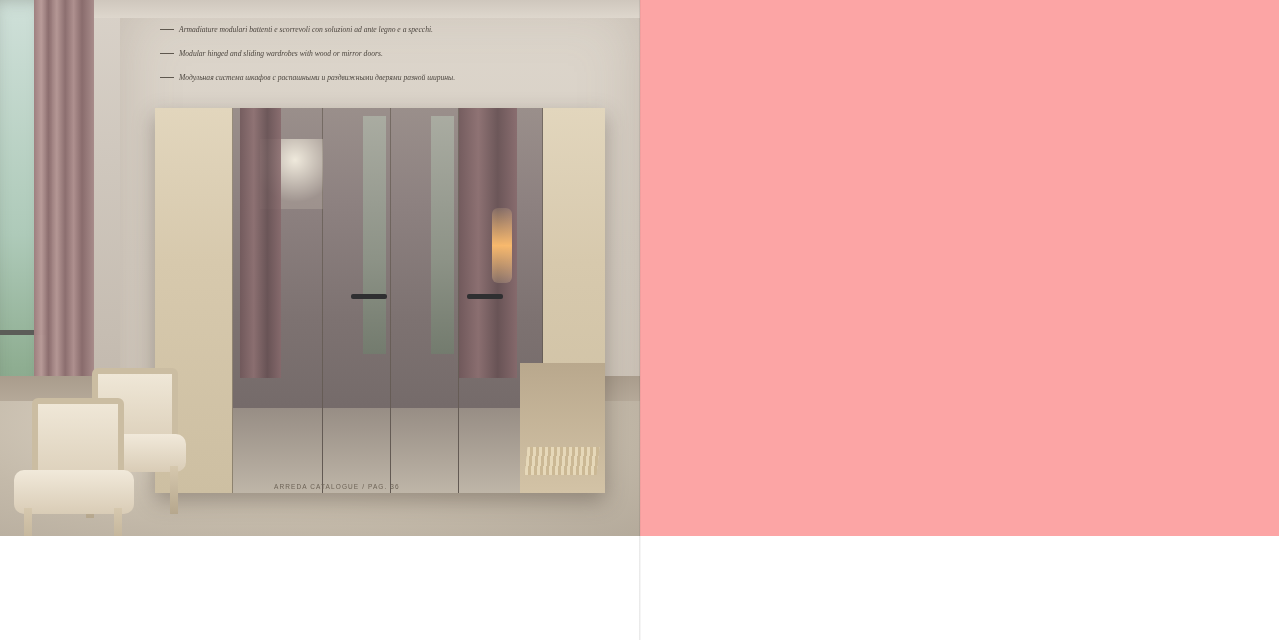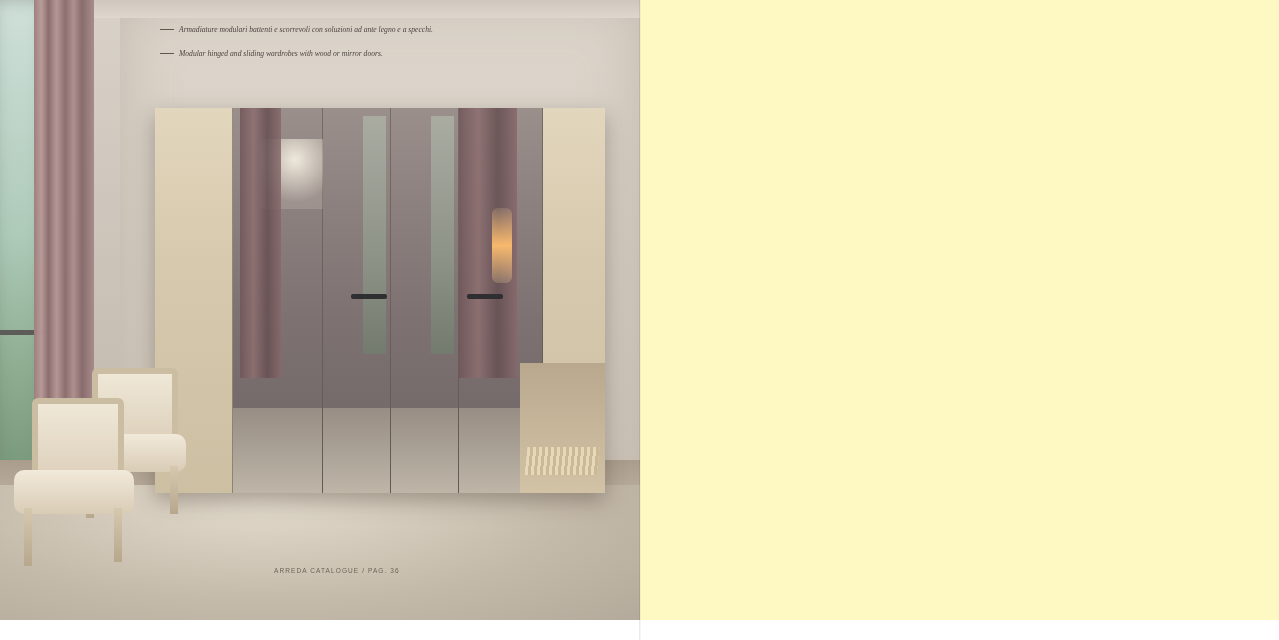--- a/index.html
+++ b/index.html
@@ -14,23 +14,23 @@
     font-family: "Liberation Serif", serif;
   }
   .spread {
     position: relative;
     width: 1279px;
     height: 640px;
     display: flex;
   }
   .page {
     position: relative;
-    height: 620px;
+    height: 536px;
     overflow: hidden;
-    background: #fef9c3;
+    background: #fca5a5;
   }
   .page-left { width: 640px; }
   .page-right { width: 639px; }
 
   .gutter {
     position: absolute;
     left: 639px;
     top: 0;
     width: 2px;
     height: 640px;
@@ -295,20 +295,23 @@
 
       <div class="photo-caption caption-left">ARREDA CATALOGUE  /  PAG. 36</div>
     </div>
 
     <div class="ltext lt1">
       <span class="rule"></span><span>Armadiature modulari battenti e scorrevoli con soluzioni ad ante legno e a specchi.</span>
     </div>
     <div class="ltext lt2">
       <span class="rule"></span><span>Modular hinged and sliding wardrobes with wood or mirror doors.</span>
     </div>
+    <div class="ltext lt3">
+      <span class="rule"></span><span>Модульная система шкафов с распашными и раздвижными дверями разной ширины.</span>
+    </div>
   </div>
 
   <div class="gutter"></div>
 
   <div class="page page-right">
 
     
     
 
     

